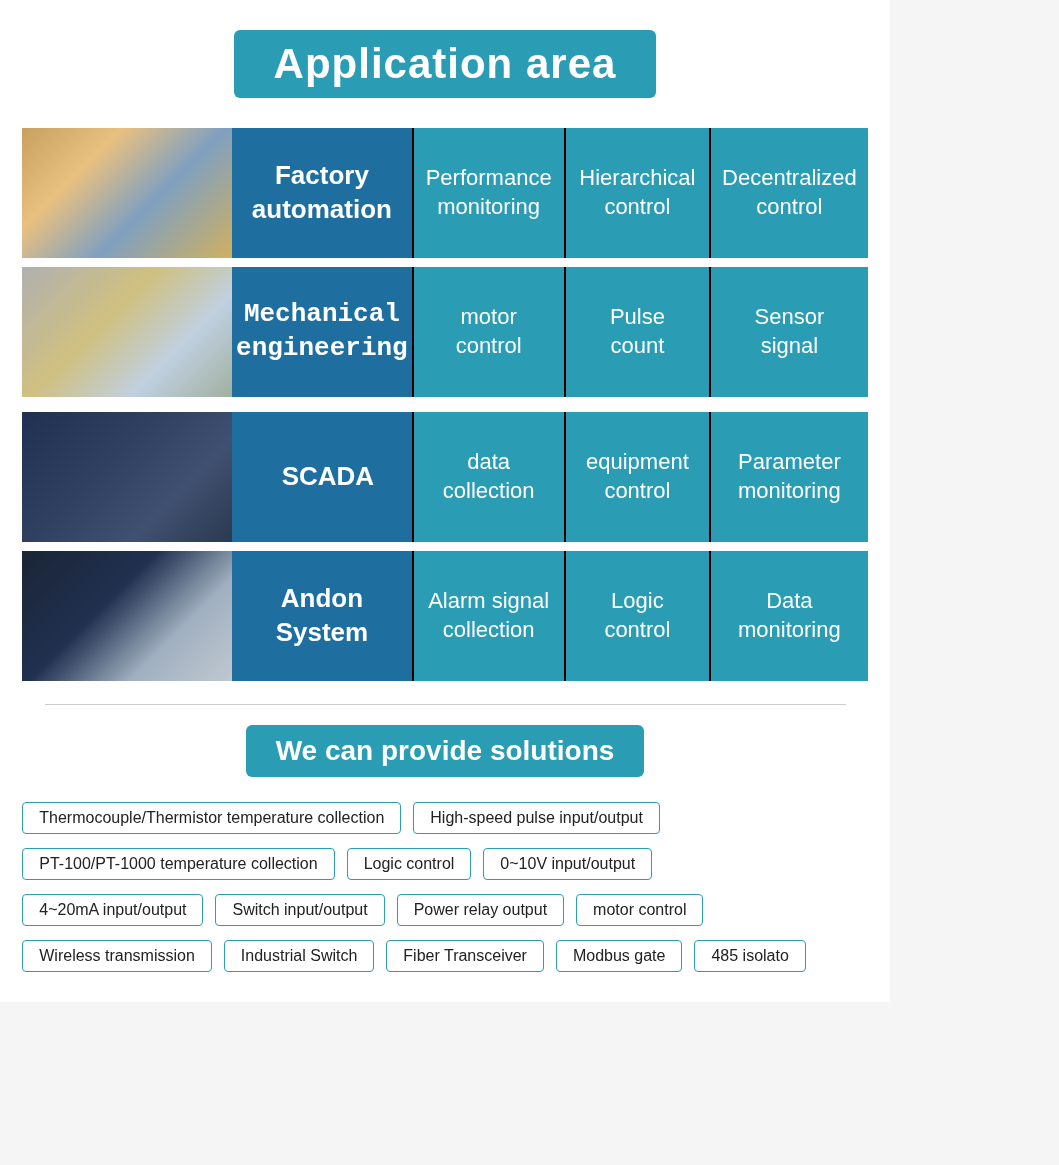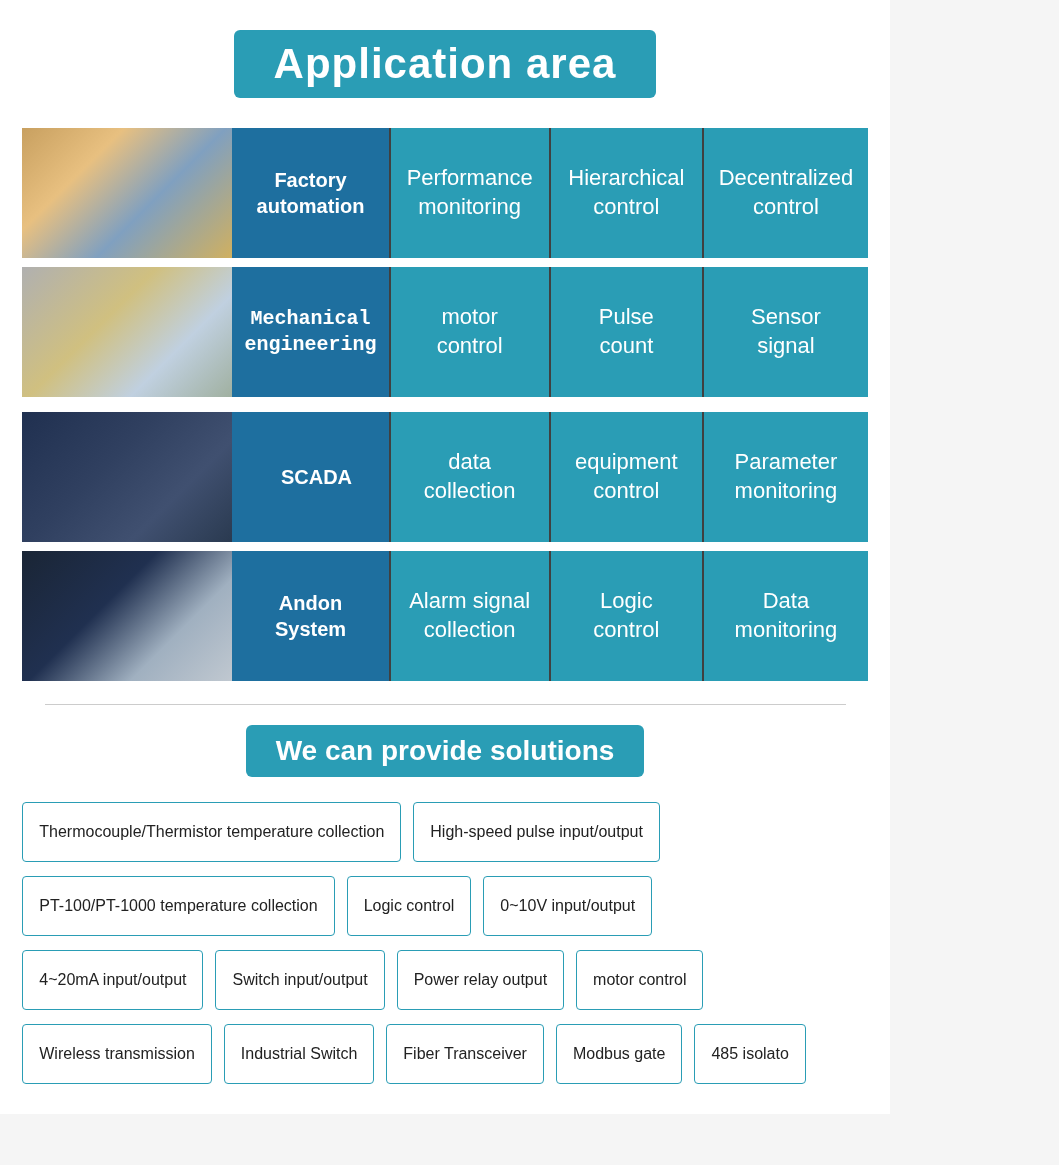--- a/index.html
+++ b/index.html
@@ -86,35 +86,35 @@
     }
     .img-andon {
       background: linear-gradient(135deg, #1a2535 0%, #203050 40%, #a0b0c0 70%, #c0c8d0 100%);
       width: 210px;
       height: 130px;
     }
 
     .cell-category {
       background: #1e6f9f;
       color: #fff;
-      font-size: 20px;
+      font-size: 26px;
       font-weight: bold;
       text-align: center;
       width: 200px;
       padding: 20px 15px;
       line-height: 1.3;
     }
 
     .cell-item {
       background: #2a9db5;
       color: #fff;
       font-size: 22px;
       text-align: center;
       padding: 20px 10px;
-      border-left: 2px solid #404040;
+      border-left: 2px solid #000000;
       width: 215px;
       line-height: 1.3;
     }
 
     
     .divider {
       width: 90%;
       margin: 20px auto;
       border: none;
       border-top: 1px solid #ccc;
@@ -151,21 +151,21 @@
       display: flex;
       flex-wrap: wrap;
       gap: 12px;
       align-items: center;
     }
 
     .tag {
       background: #fff;
       border: 1.5px solid #2a9db5;
       border-radius: 4px;
-      padding: 20px 16px;
+      padding: 6px 16px;
       font-size: 16px;
       color: #222;
       white-space: nowrap;
     }
   </style>
 </head>
 <body>
 
 <div class="page-wrapper">
 

